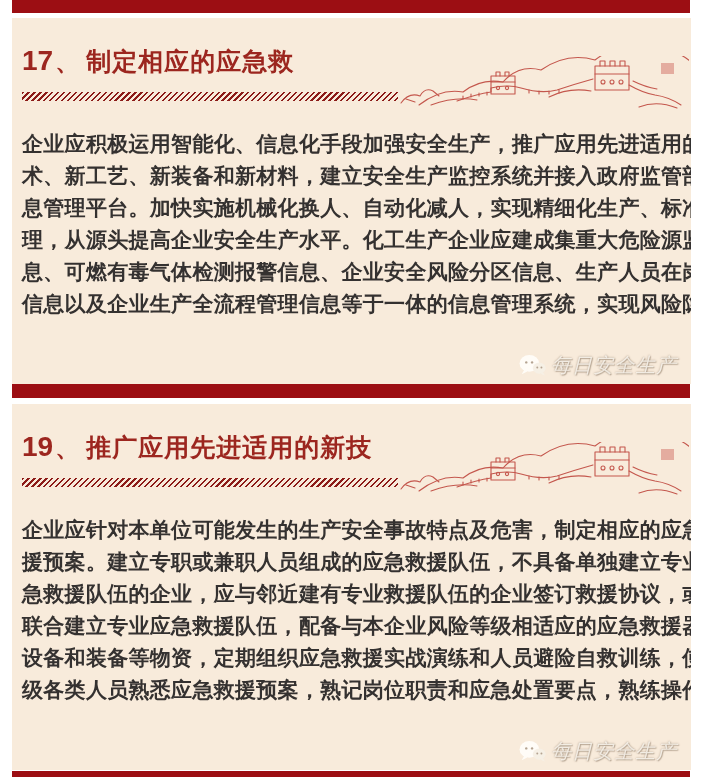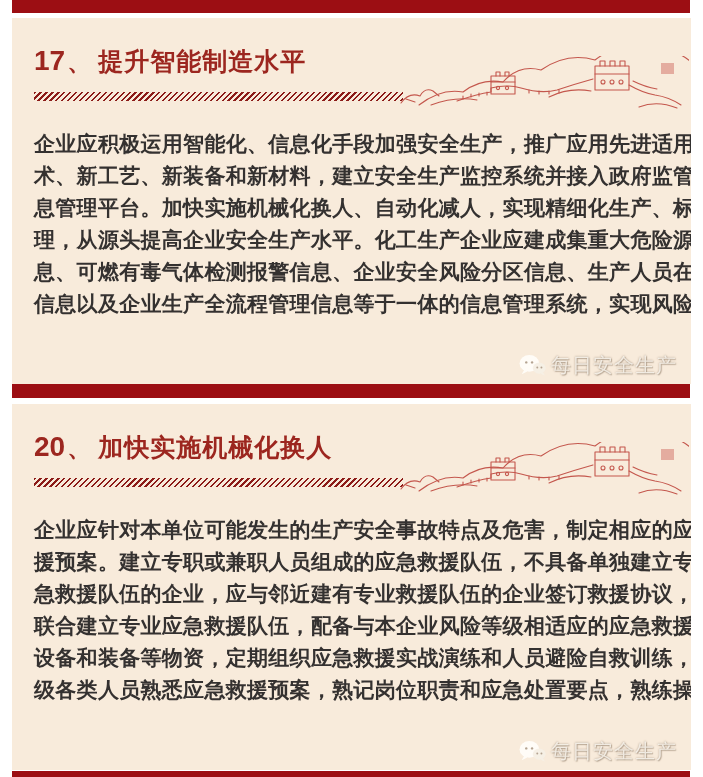--- a/index.html
+++ b/index.html
@@ -16,21 +16,21 @@
     margin: 0 13px 0 12px;
     height: 13px;
   }
   .red-bar.mid { height: 14px; margin-bottom: 6px; }
   .red-bar.bottom { height: 6px; margin-top: 1px; }
   .card {
     position: relative;
     margin: 5px 12px 0 12px;
     height: 366px;
     background: #f8ebdb;
-    padding: 28px 10px 0 22px;
+    padding: 28px 10px 0 10px;
     overflow: hidden;
   }
   .card.second { margin-top: 0; }
   .title-row {
     display: flex;
     align-items: baseline;
     color: #9c261f;
     font-weight: bold;
     letter-spacing: 1px;
     line-height: 1.1;
@@ -71,33 +71,34 @@
     position: absolute;
     right: 14px;
     bottom: 5px;
     display: flex;
     align-items: center;
     gap: 5px;
     font-size: 20px;
     letter-spacing: 1px;
     color: rgba(255, 252, 246, 0.78);
     text-shadow: 0 0 2px rgba(158, 138, 118, 0.9), 1px 1px 1px rgba(150, 132, 112, 0.55);
+    font-style: italic;
   }
   .wm-icon { width: 27px; height: 23px; flex: 0 0 auto; }
 </style>
 </head>
 <body>
 
 <div class="red-bar top"></div>
 
 <div class="card">
   <div class="title-row">
     <span class="title-num">17</span>
     <span class="title-caesura">、</span>
-    <span class="title-text">提升智能制造水平</span>
+    <span class="title-text">制定相应的应急救</span>
   </div>
   <div class="hatch-divider"></div>
 
   <svg class="greatwall" viewBox="0 0 290 62" aria-hidden="true">
     <g fill="none" stroke="#c4574d" stroke-width="1.1" stroke-linecap="round" stroke-linejoin="round">
       <path d="M2 46 q8 -11 19 -7 q5 -9 13 -5 l6 5"></path>
       <path d="M7 42 l9 3"></path>
       <path d="M20 48 q22 -17 44 -13 q18 -14 40 -10 q16 -18 38 -12 q26 -18 54 -10 q20 -16 44 -8 q22 -8 40 2 q8 4 12 8"></path>
       <path d="M32 48 q24 -9 46 -5"></path>
       <path d="M150 40 q20 -10 42 -6"></path>
@@ -140,23 +141,23 @@
       <circle cx="21.6" cy="13" r="0.95" fill="#b4a391"></circle>
     </svg>
     <span>每日安全生产</span>
   </div>
 </div>
 
 <div class="red-bar mid"></div>
 
 <div class="card second">
   <div class="title-row">
-    <span class="title-num">20</span>
+    <span class="title-num">19</span>
     <span class="title-caesura">、</span>
-    <span class="title-text">加快实施机械化换人</span>
+    <span class="title-text">推广应用先进适用的新技</span>
   </div>
   <div class="hatch-divider"></div>
 
   <svg class="greatwall" viewBox="0 0 290 62" aria-hidden="true">
     <g fill="none" stroke="#c4574d" stroke-width="1.1" stroke-linecap="round" stroke-linejoin="round">
       <path d="M2 46 q8 -11 19 -7 q5 -9 13 -5 l6 5"></path>
       <path d="M7 42 l9 3"></path>
       <path d="M20 48 q22 -17 44 -13 q18 -14 40 -10 q16 -18 38 -12 q26 -18 54 -10 q20 -16 44 -8 q22 -8 40 2 q8 4 12 8"></path>
       <path d="M32 48 q24 -9 46 -5"></path>
       <path d="M150 40 q20 -10 42 -6"></path>

